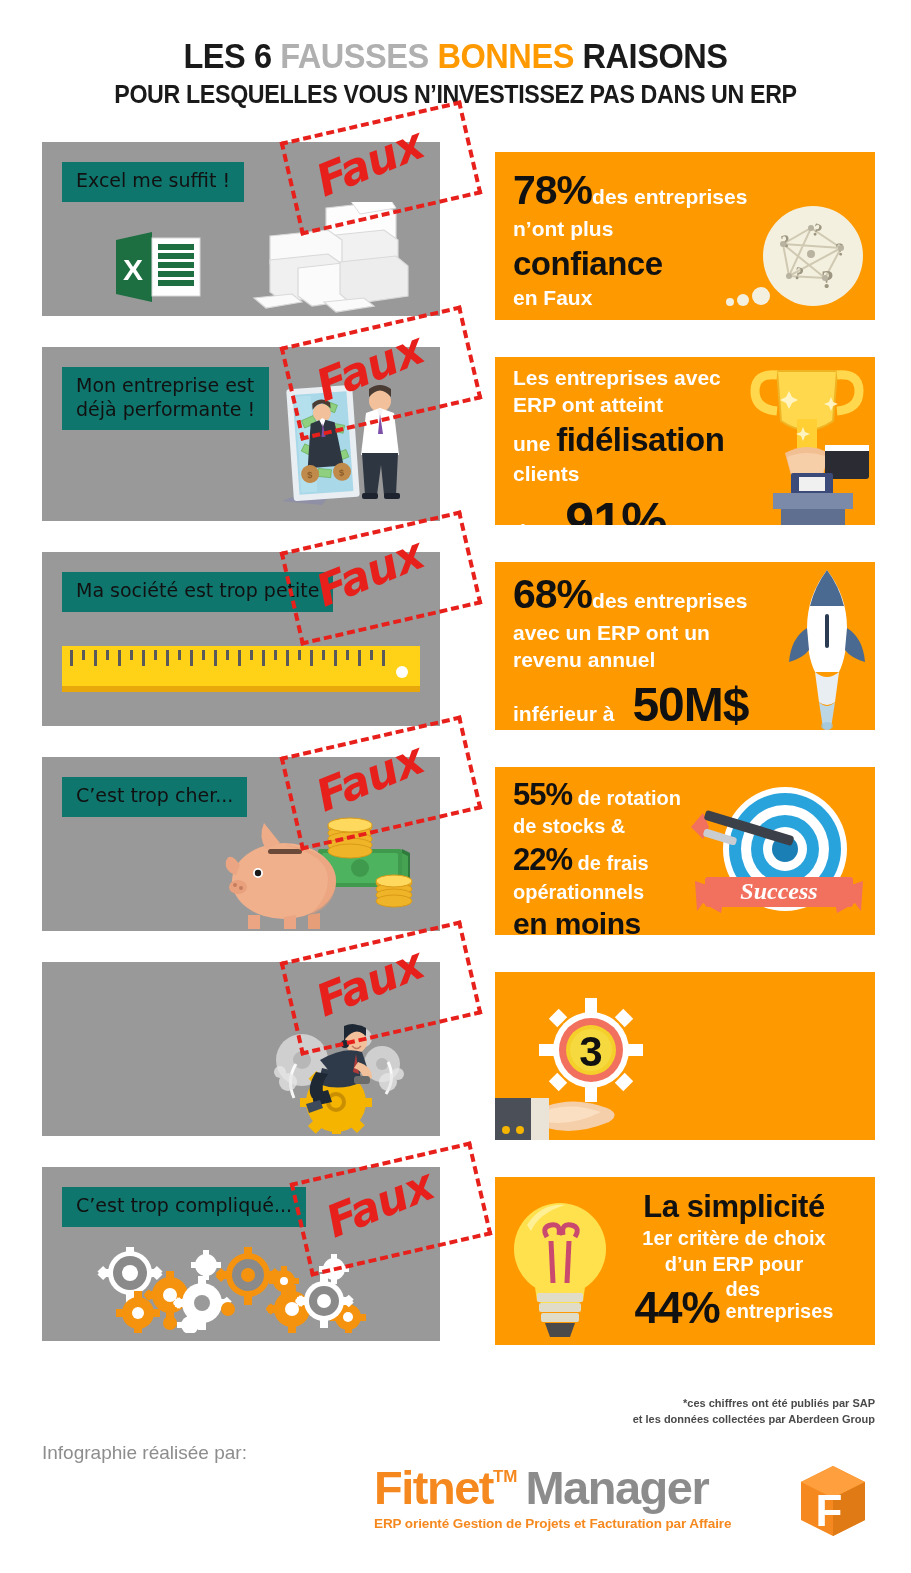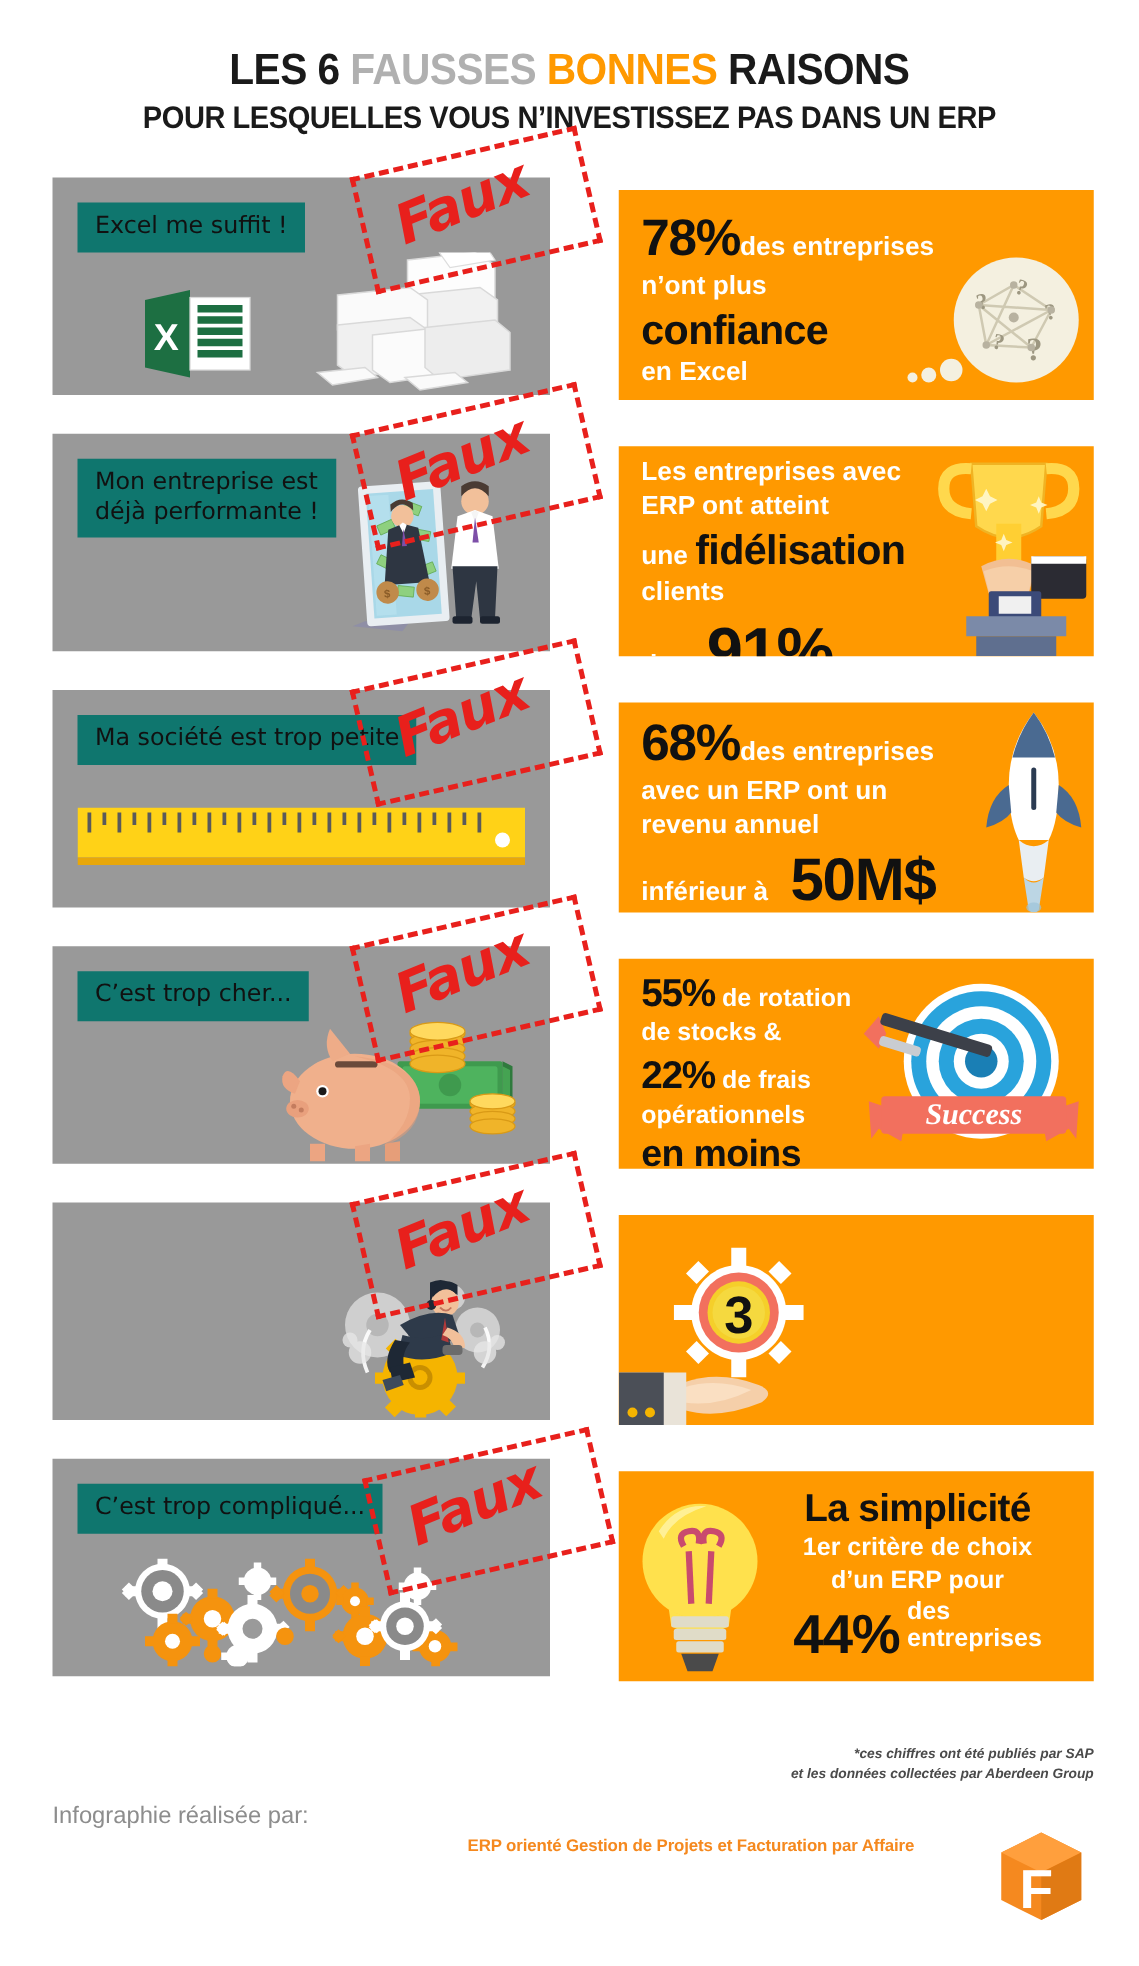--- a/index.html
+++ b/index.html
@@ -77,21 +77,21 @@
   .stat-text .big  { color: #111; font-size: 41px; font-weight: bold; letter-spacing:-1px; }
   .stat-text .big2 { color: #111; font-size: 33px; font-weight: bold; letter-spacing:-0.5px; }
   .stat-text .blk  { color: #111; font-weight: bold; }
 
   
   .art { position: absolute; pointer-events: none; }
 
   
   .footnote {
     position: absolute; right: 36px; top: 1396px;
-    text-align: right; font-size: 11px; font-style: italic;
+    text-align: right; font-size: 11px; 
     color: #4a4a4a; line-height: 1.45; font-weight: bold;
   }
 
   
   .footer { position: absolute; left: 0; top: 1424px; width: 911px; height: 149px; }
   .made-by {
     position: absolute; left: 42px; top: 18px;
     font-size: 19px; color: #8d8d8d;
   }
   .contact {
@@ -184,21 +184,21 @@
           <circle cx="100" cy="74" r="3"></circle>
             <circle cx="64" cy="72" r="3"></circle>
           <circle cx="58" cy="40" r="3"></circle>
             <circle cx="86" cy="50" r="4"></circle>
         </g>
       </svg>
       <div class="stat-text">
         <span class="big">78%</span><span>des entreprises</span><br>
         <span>n’ont plus</span><br>
         <span class="big2">confiance</span><br>
-        <span>en Excel</span>
+        <span>en Faux</span>
       </div>
     </div>
   </div>
 
   <div class="row">
     <div class="myth-panel">
       <div class="myth-label">Mon entreprise est
 déjà performante !</div>
       <svg class="art" style="left:222px;top:22px;" width="152" height="150" viewBox="0 0 152 150">
         <path d="M28 128 L18 132 L58 136 L64 128 Z" fill="#8f8fa6"></path>
@@ -681,20 +681,25 @@
 
 <div class="footnote">
   <div>*ces chiffres ont été publiés par SAP</div>
   <div>et les données collectées par Aberdeen Group</div>
 </div>
 
 <div class="footer">
   <div class="made-by">Infographie réalisée par:</div>
 
   <div class="logo">
+    <div class="logo-row">
+      <span class="logo-fitnet">Fitnet</span>
+      <span class="logo-tm">TM</span>
+      <span class="logo-manager">Manager</span>
+    </div>
     <div class="logo-tag">ERP orienté Gestion de Projets et Facturation par Affaire</div>
   </div>
 
   <svg class="logo-cube" width="80" height="80" viewBox="0 0 80 80">
     <path d="M8 22 L40 6 L72 22 L72 60 L40 76 L8 60 Z" fill="#f5891f"></path>
     <path d="M8 22 L40 38 L72 22 L40 6 Z" fill="#ff9f3d"></path>
     <path d="M40 38 L72 22 L72 60 L40 76 Z" fill="#e07a14"></path>
     <text x="36" y="66" text-anchor="middle" font-family="Liberation Sans, sans-serif" font-size="44" font-weight="bold" fill="#ffffff">F</text>
   </svg>
 </div>

